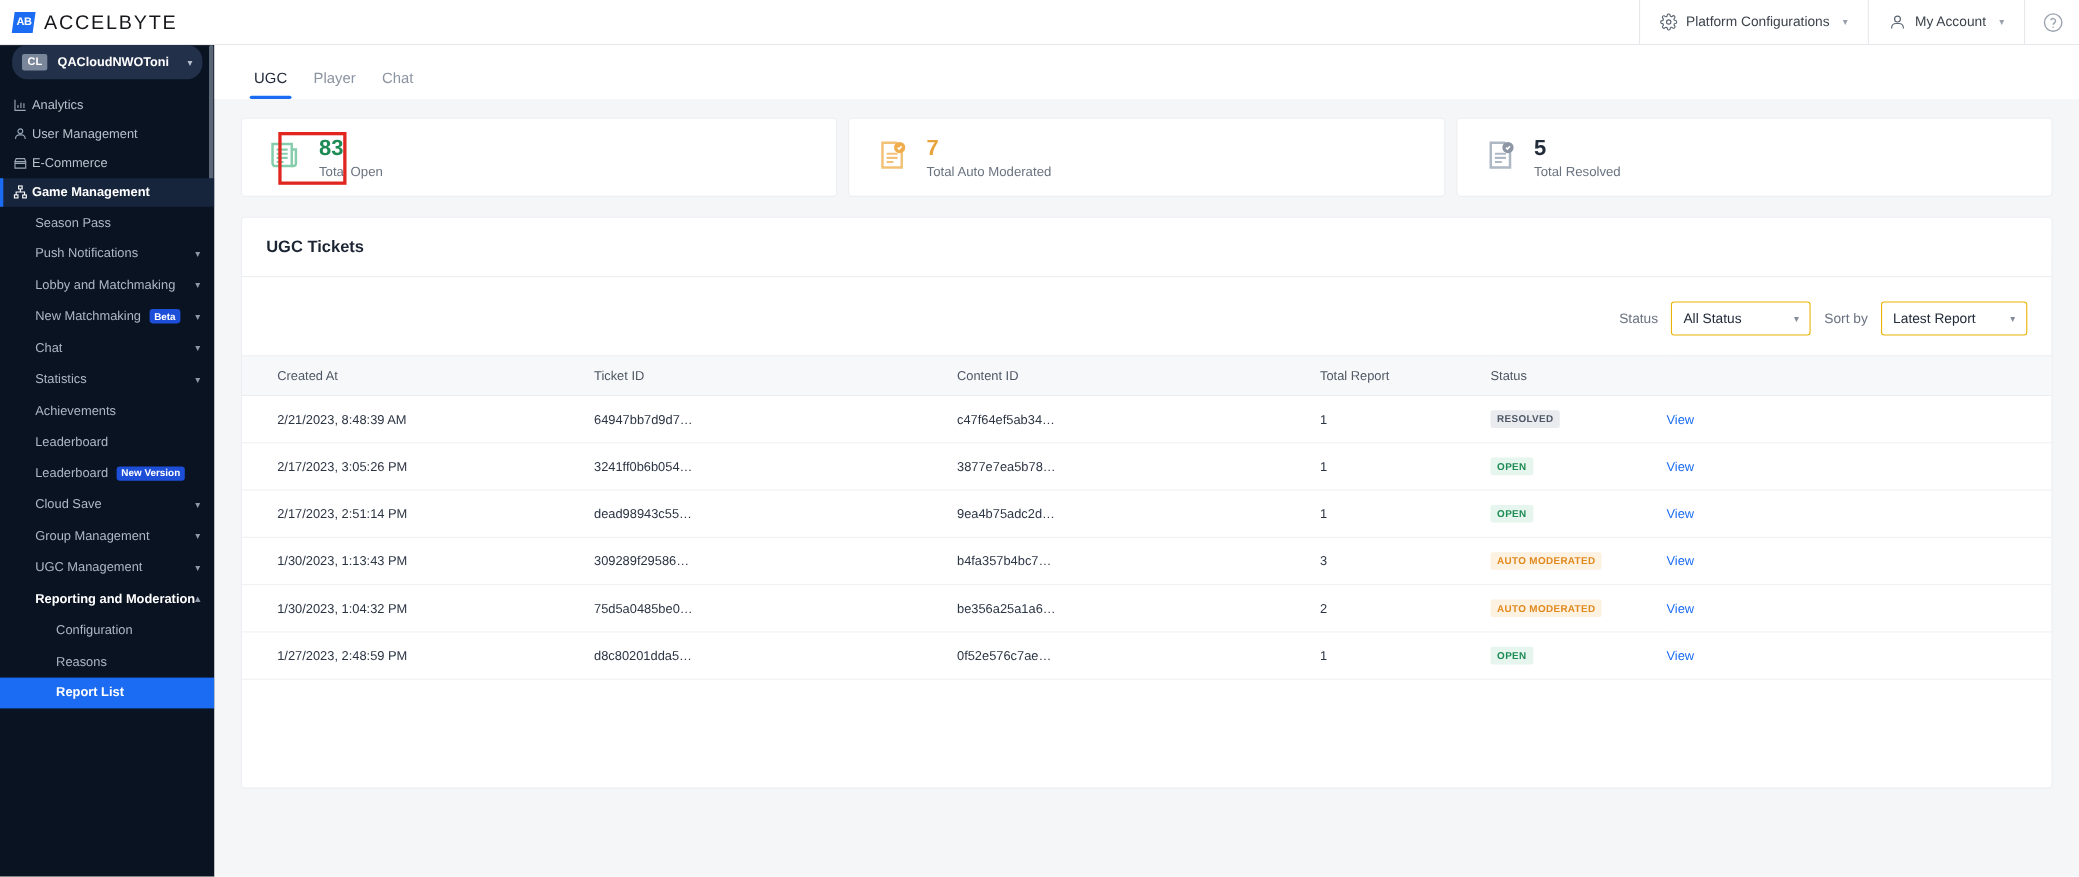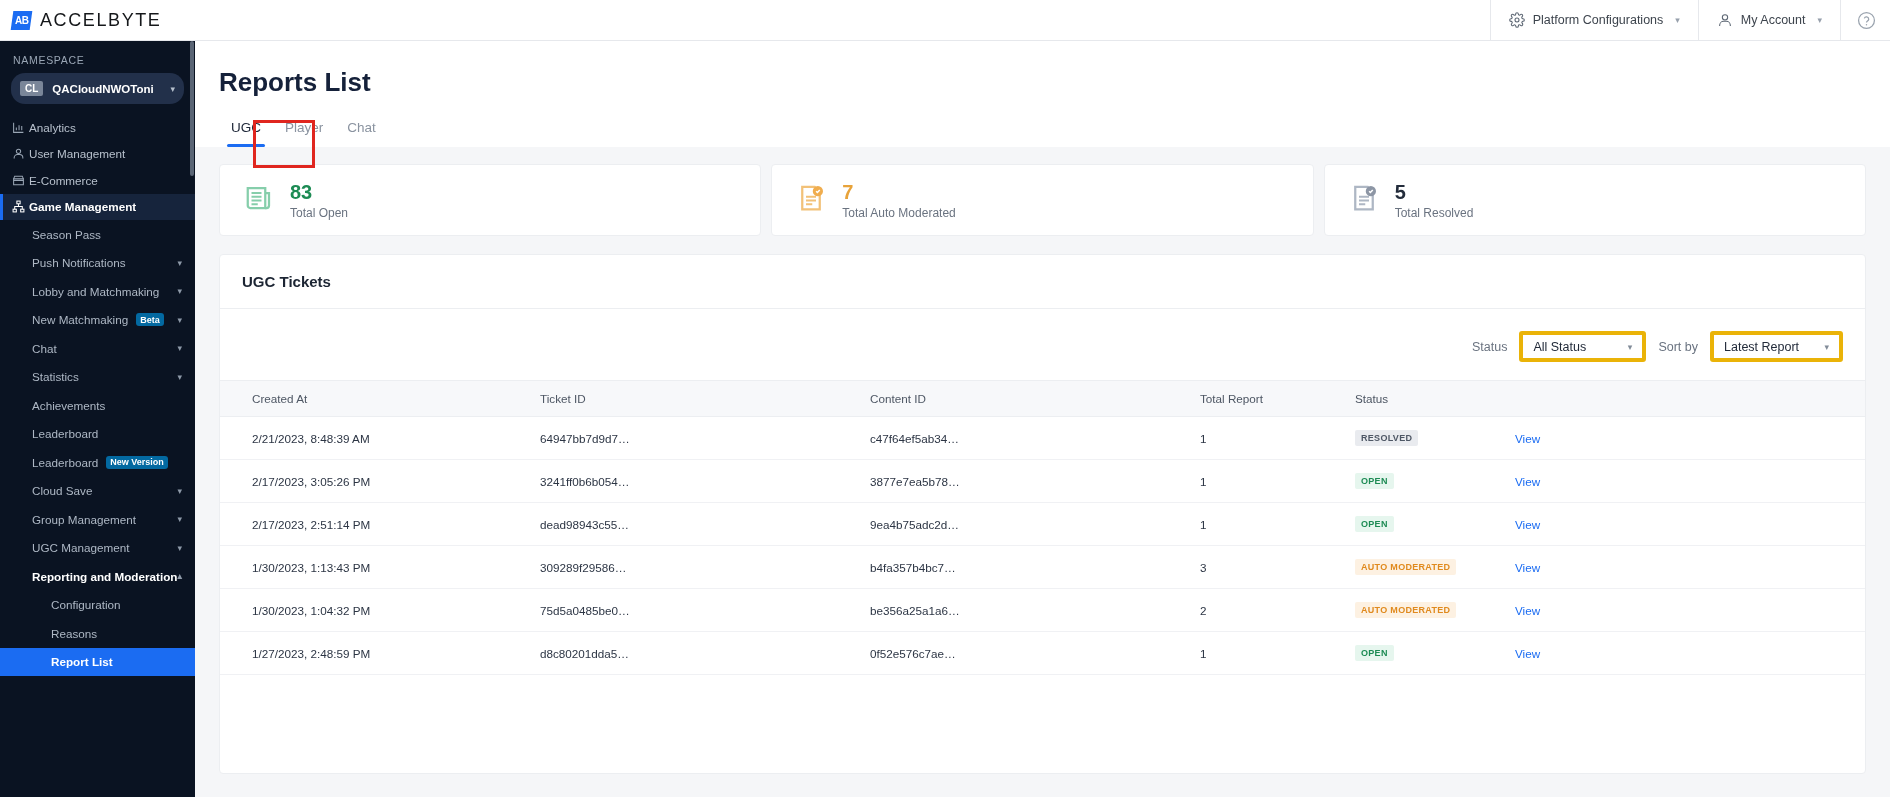--- a/index.html
+++ b/index.html
@@ -79,21 +79,21 @@
     color: #aeb8c5; font-size: 11.7px; cursor: pointer; position: relative;
   }
   .nav-sub .chev { margin-left: auto; margin-right: 13px; font-size: 9px; color: #8e99a8; }
   .nav-sub.bold { color: #ffffff; font-weight: 700; }
   .nav-sub2 {
     display: flex; align-items: center; height: 28.5px; padding-left: 51px;
     color: #aeb8c5; font-size: 11.7px; cursor: pointer;
   }
   .nav-sub2.selected { background: #1b6cf2; color: #fff; font-weight: 700; }
   .tag {
-    font-size: 9px; font-weight: 700; color: #fff; background: #0369a1;
+    font-size: 9px; font-weight: 700; color: #fff; background: #1d4ed8;
     border-radius: 3px; padding: 1.5px 4px; margin-left: 8px; white-space: nowrap;
   }
   .sb-scroll {
     position: absolute; right: 1px; top: 0px; width: 4px; height: 135px;
     background: #5a6575; border-radius: 2px;
   }
 
   
   .main {
     position: absolute; top: 41px; left: 195px; width: 1695px; height: 756px;
@@ -133,21 +133,21 @@
   .panel-title {
     font-size: 15px; font-weight: 700; color: #1c2533;
     padding: 18px 22px; border-bottom: 1px solid #eceef1;
   }
   .filters {
     display: flex; align-items: center; justify-content: flex-end;
     gap: 12px; padding: 22px 22px 18px 22px;
   }
   .f-label { font-size: 12.5px; color: #6a7380; }
   .select {
-    border: 4px solid #eab308; border-radius: 3px; height: 31px;
+    border: 1px solid #eab308; border-radius: 3px; height: 31px;
     display: flex; align-items: center; padding: 0 10px;
     font-size: 12.5px; color: #222b3a; cursor: pointer; background: #fff; justify-content: center;
   }
   .select .scaret { margin-left: auto; padding-left: 22px; font-size: 9px; color: #828c99; }
   .sel-status { width: 127px; }
   .sel-sort { width: 133px; }
 
   
   table { width: 100%; border-collapse: collapse; }
   thead th {
@@ -216,21 +216,20 @@
           <circle cx="12" cy="17.4" r=".9" fill="#9aa3ae" stroke="none"></circle>
         </svg>
       </span>
     </div>
   </div>
 </div>
 
 <div class="sidebar">
   <div class="sb-scroll"></div>
 
-  <div class="ns-label">NAMESPACE</div>
   <div class="ns-box">
     <span class="ns-badge">CL</span>
     <span class="ns-name">QACloudNWOToni</span>
     <span class="ns-caret">▾</span>
   </div>
 
   <div class="nav-top">
     <div class="nav-row">
       <span class="nico">
         <svg width="13" height="13" viewBox="0 0 24 24" fill="none" stroke="#9aa6b5" stroke-width="1.9">
@@ -334,23 +333,20 @@
       <span>Reasons</span>
     </div>
     <div class="nav-sub2 selected">
       <span>Report List</span>
     </div>
   </div>
 </div>
 
 <div class="main">
 
-  <div class="page-head">
-    <div class="page-title">Reports List</div>
-  </div>
 
   <div class="tabs">
     <div class="tab active">
       <span>UGC</span>
     </div>
     <div class="tab">
       <span>Player</span>
     </div>
     <div class="tab">
       <span>Chat</span>

